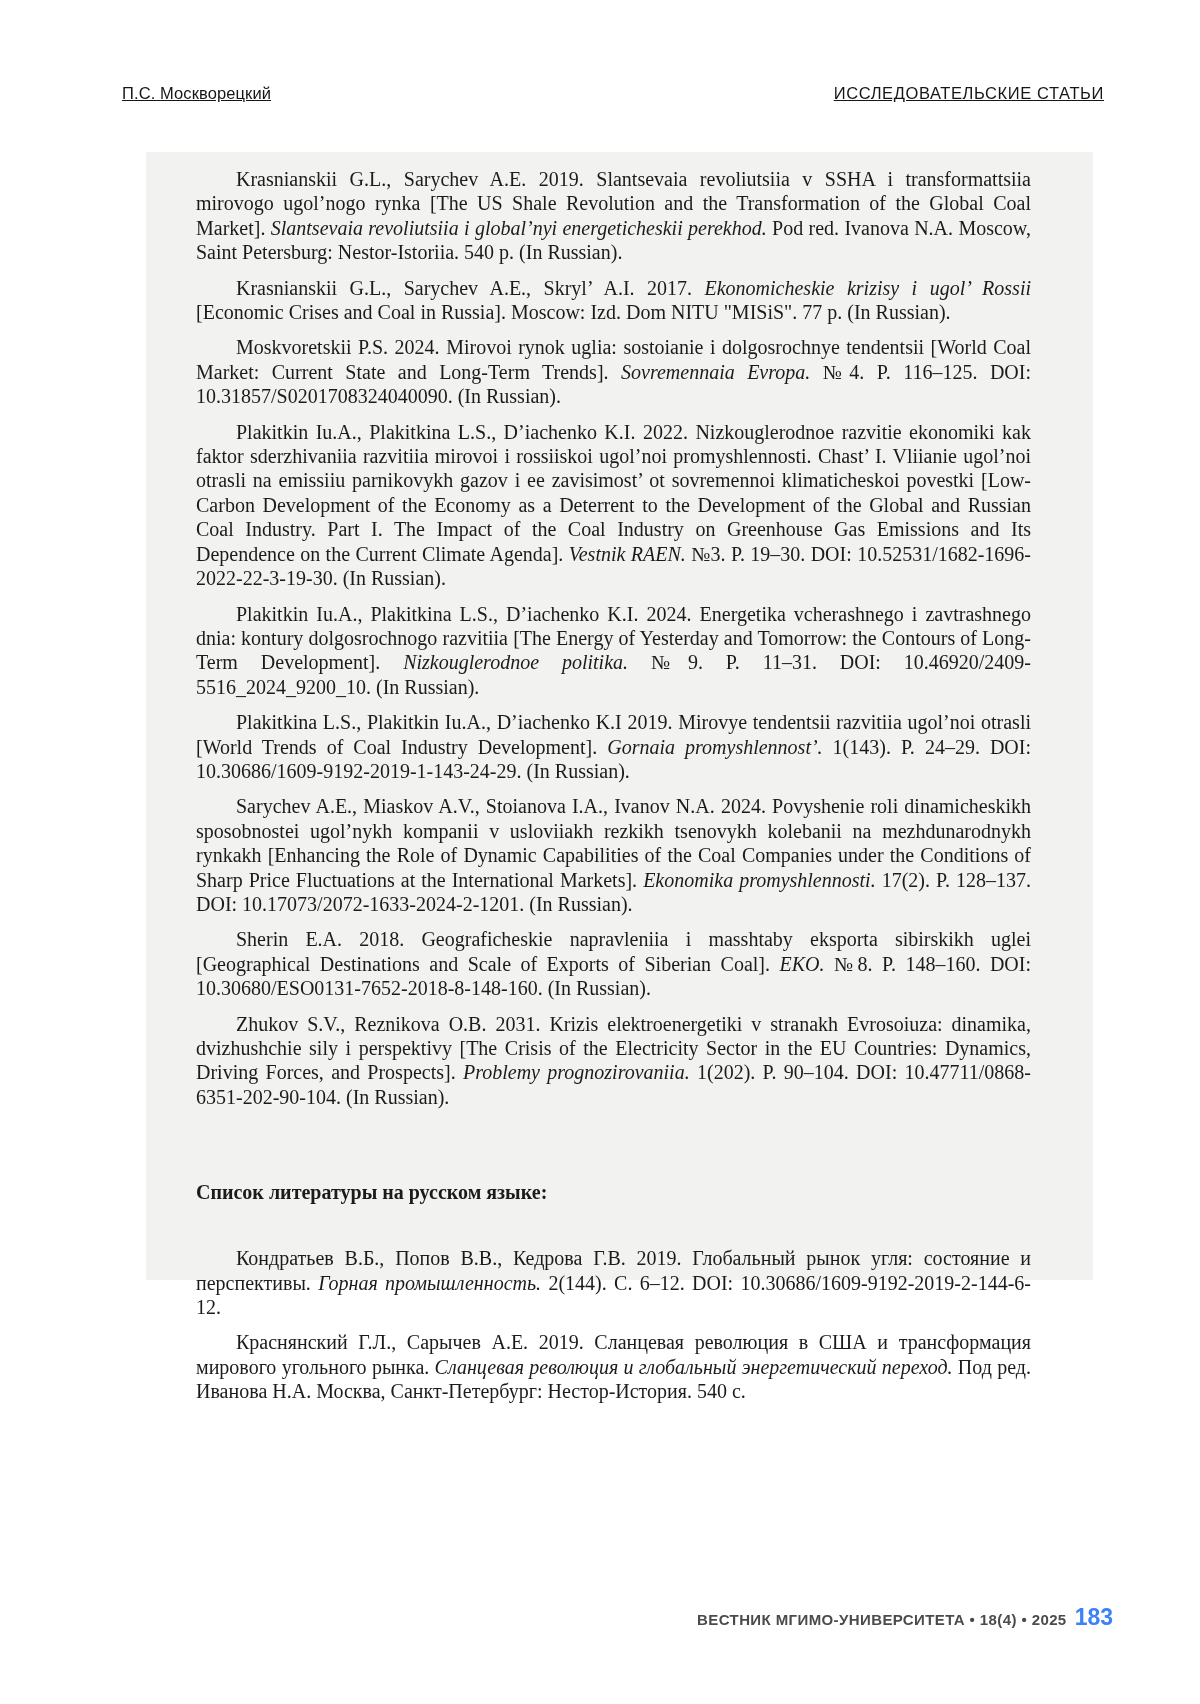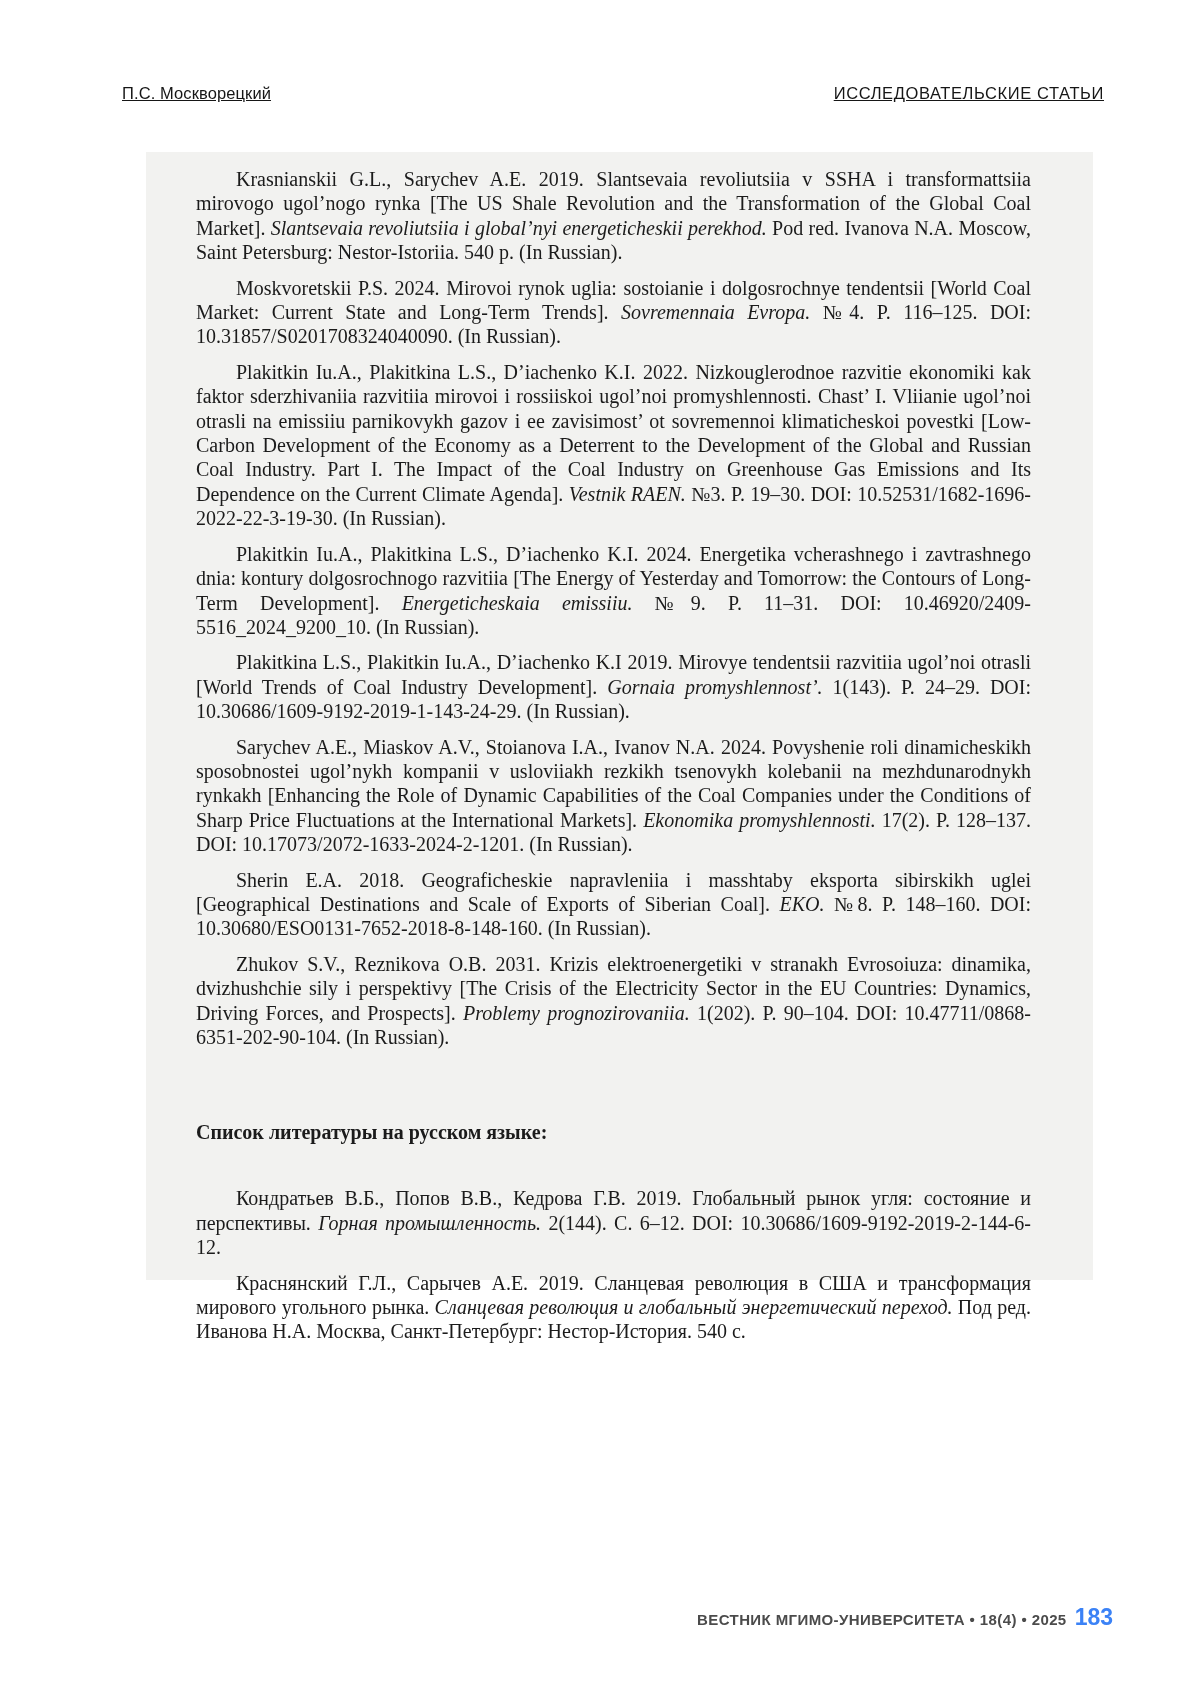--- a/index.html
+++ b/index.html
@@ -90,23 +90,24 @@
 <body>
 
 <div class="page-header">
   <span class="author">П.С. Москворецкий</span>
   <span class="section">ИССЛЕДОВАТЕЛЬСКИЕ  СТАТЬИ</span>
 </div>
 
 <div class="content-block">
   <div>
       <p class="ref"><span>Krasnianskii G.L., Sarychev A.E. 2019. Slantsevaia revoliutsiia v SSHA i transformattsiia mirovogo ugol’nogo rynka [The US Shale Revolution and the Transformation of the Global Coal Market]. </span><span class="it">Slantsevaia revoliutsiia i global’nyi energeticheskii perekhod.</span><span> Pod red. Ivanova N.A. Moscow, Saint Petersburg: Nestor-Istoriia. 540 p. (In Russian).</span></p>
+      <p class="ref"><span>Krasnianskii G.L., Sarychev A.E., Skryl’ A.I. 2017. </span><span class="it">Ekonomicheskie krizisy i ugol’ Rossii</span><span> [Economic Crises and Coal in Russia]. Moscow: Izd. Dom NITU "MISiS". 77 p. (In Russian).</span></p>
       <p class="ref"><span>Moskvoretskii P.S. 2024. Mirovoi rynok uglia: sostoianie i dolgosrochnye tendentsii [World Coal Market: Current State and Long-Term Trends]. </span><span class="it">Sovremennaia Evropa.</span><span> №4. P. 116–125. DOI: 10.31857/S0201708324040090. (In Russian).</span></p>
       <p class="ref"><span>Plakitkin Iu.A., Plakitkina L.S., D’iachenko K.I. 2022. Nizkouglerodnoe razvitie ekonomiki kak faktor sderzhivaniia razvitiia mirovoi i rossiiskoi ugol’noi promyshlennosti. Chast’ I. Vliianie ugol’noi otrasli na emissiiu parnikovykh gazov i ee zavisimost’ ot sovremennoi klimaticheskoi povestki [Low-Carbon Development of the Economy as a Deterrent to the Development of the Global and Russian Coal Industry. Part I. The Impact of the Coal Industry on Greenhouse Gas Emissions and Its Dependence on the Current Climate Agenda]. </span><span class="it">Vestnik RAEN.</span><span> №3. P. 19–30. DOI: 10.52531/1682-1696-2022-22-3-19-30. (In Russian).</span></p>
-      <p class="ref"><span>Plakitkin Iu.A., Plakitkina L.S., D’iachenko K.I. 2024. Energetika vcherashnego i zavtrashnego dnia: kontury dolgosrochnogo razvitiia [The Energy of Yesterday and Tomorrow: the Contours of Long-Term Development]. </span><span class="it">Energeticheskaia emissiiu.</span><span> №9. P. 11–31. DOI: 10.46920/2409-5516_2024_9200_10. (In Russian).</span></p>
+      <p class="ref"><span>Plakitkin Iu.A., Plakitkina L.S., D’iachenko K.I. 2024. Energetika vcherashnego i zavtrashnego dnia: kontury dolgosrochnogo razvitiia [The Energy of Yesterday and Tomorrow: the Contours of Long-Term Development]. </span><span class="it">Nizkouglerodnoe politika.</span><span> №9. P. 11–31. DOI: 10.46920/2409-5516_2024_9200_10. (In Russian).</span></p>
       <p class="ref"><span>Plakitkina L.S., Plakitkin Iu.A., D’iachenko K.I 2019. Mirovye tendentsii razvitiia ugol’noi otrasli [World Trends of Coal Industry Development]. </span><span class="it">Gornaia promyshlennost’.</span><span> 1(143). P. 24–29. DOI: 10.30686/1609-9192-2019-1-143-24-29. (In Russian).</span></p>
       <p class="ref"><span>Sarychev A.E., Miaskov A.V., Stoianova I.A., Ivanov N.A. 2024. Povyshenie roli dinamicheskikh sposobnostei ugol’nykh kompanii v usloviiakh rezkikh tsenovykh kolebanii na mezhdunarodnykh rynkakh [Enhancing the Role of Dynamic Capabilities of the Coal Companies under the Conditions of Sharp Price Fluctuations at the International Markets]. </span><span class="it">Ekonomika promyshlennosti.</span><span> 17(2). P. 128–137. DOI: 10.17073/2072-1633-2024-2-1201. (In Russian).</span></p>
       <p class="ref"><span>Sherin E.A. 2018. Geograficheskie napravleniia i masshtaby eksporta sibirskikh uglei [Geographical Destinations and Scale of Exports of Siberian Coal]. </span><span class="it">EKO.</span><span> №8. P. 148–160. DOI: 10.30680/ESO0131-7652-2018-8-148-160. (In Russian).</span></p>
       <p class="ref"><span>Zhukov S.V., Reznikova O.B. 2031. Krizis elektroenergetiki v stranakh Evrosoiuza: dinamika, dvizhushchie sily i perspektivy [The Crisis of the Electricity Sector in the EU Countries: Dynamics, Driving Forces, and Prospects]. </span><span class="it">Problemy prognozirovaniia.</span><span> 1(202). P. 90–104. DOI: 10.47711/0868-6351-202-90-104. (In Russian).</span></p>
     </div>
   <h2 class="ru-heading">Список литературы на русском языке:</h2>
   <div>
       <p class="ref"><span>Кондратьев В.Б., Попов В.В., Кедрова Г.В. 2019. Глобальный рынок угля: состояние и перспективы. </span><span class="it">Горная промышленность.</span><span> 2(144). С. 6–12. DOI: 10.30686/1609-9192-2019-2-144-6-12.</span></p>
       <p class="ref"><span>Краснянский Г.Л., Сарычев А.Е. 2019. Сланцевая революция в США и трансформация мирового угольного рынка. </span><span class="it">Сланцевая революция и глобальный энергетический переход.</span><span> Под ред. Иванова Н.А. Москва, Санкт-Петербург: Нестор-История. 540 с.</span></p>
     </div>

